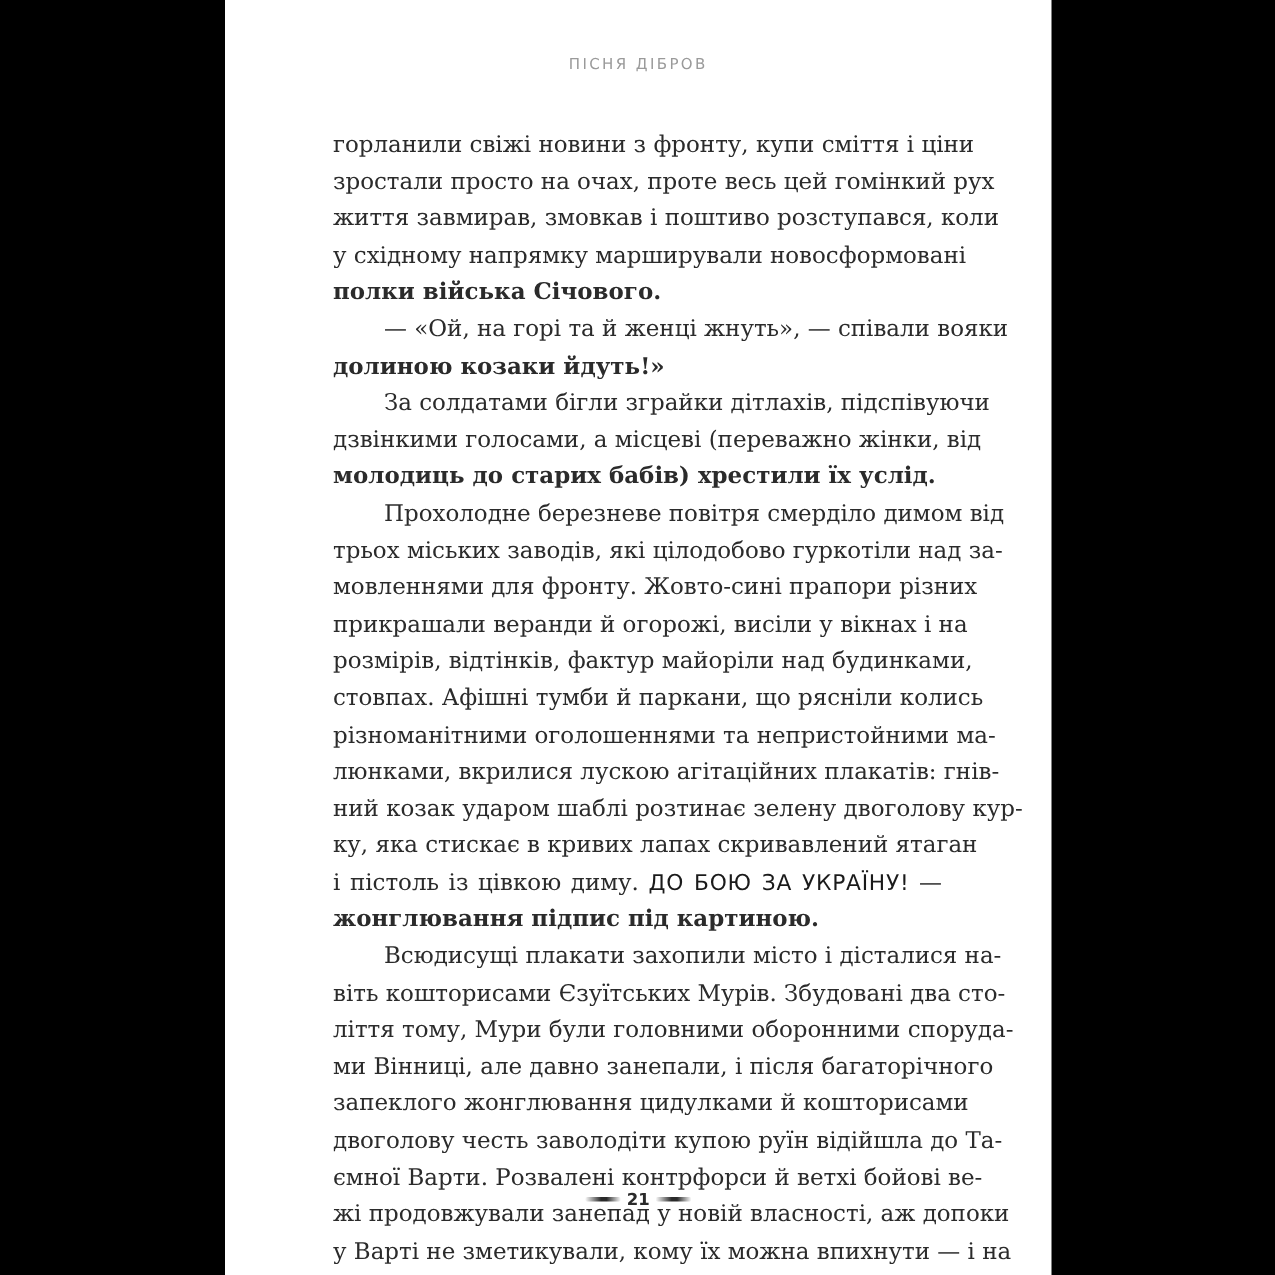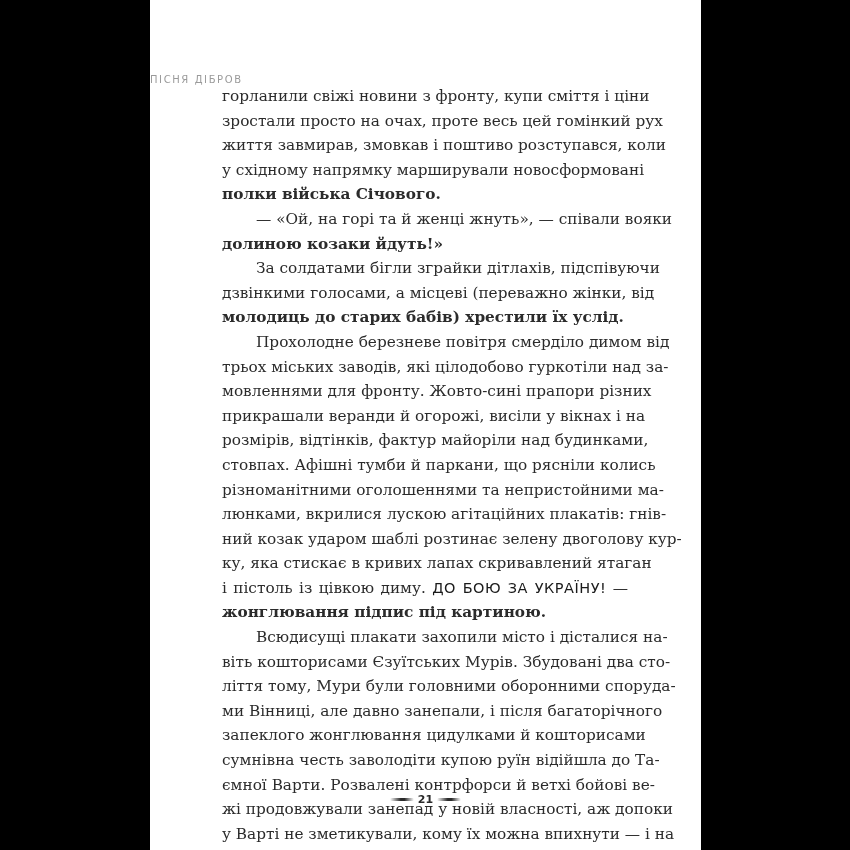--- a/index.html
+++ b/index.html
@@ -16,27 +16,26 @@
       top: 0;
       width: 551px;
       height: 850px;
       background: #ffffff;
     }
     .running-head {
       position: absolute;
       top: 38px;
       left: 0;
       width: 100%;
-      text-align: left;
+      text-align: center;
       font-family: "DejaVu Sans", sans-serif;
       font-size: 10px;
       letter-spacing: 1.6px;
       color: #9a9a9a;
       text-transform: uppercase;
-      margin-top: 36px;
     }
     .text-block {
       position: absolute;
       left: 72px;
       top: 84px;
       width: 406px;
       font-family: "DejaVu Serif", serif;
       font-size: 15.3px;
       line-height: 24.6px;
       color: #2b2b2b;
@@ -119,21 +118,21 @@
     <span class="line">ний козак ударом шаблі розтинає зелену двоголову кур-</span>
     <span class="line">ку, яка стискає в кривих лапах скривавлений ятаган</span>
     <span class="line"><span>і пістоль із цівкою диму. </span><span class="display">До бою за Україну!</span><span> —</span></span>
     <span class="line last">жонглювання підпис під картиною.</span>
 
     <span class="line indent">Всюдисущі плакати захопили місто і дісталися на-</span>
     <span class="line">віть кошторисами Єзуїтських Мурів. Збудовані два сто-</span>
     <span class="line">ліття тому, Мури були головними оборонними споруда-</span>
     <span class="line">ми Вінниці, але давно занепали, і після багаторічного</span>
     <span class="line">запеклого жонглювання цидулками й кошторисами</span>
-    <span class="line">сумнівна честь заволодіти купою руїн відійшла до Та-</span>
+    <span class="line">двоголову честь заволодіти купою руїн відійшла до Та-</span>
     <span class="line">ємної Варти. Розвалені контрфорси й ветхі бойові ве-</span>
     <span class="line">жі продовжували занепад у новій власності, аж допоки</span>
     <span class="line">у Варті не зметикували, кому їх можна впихнути — і на</span>
   </div>
 
   <div class="folio">
     <span class="folio-ornament"></span>
     <span class="folio-number">21</span>
     <span class="folio-ornament"></span>
   </div>

